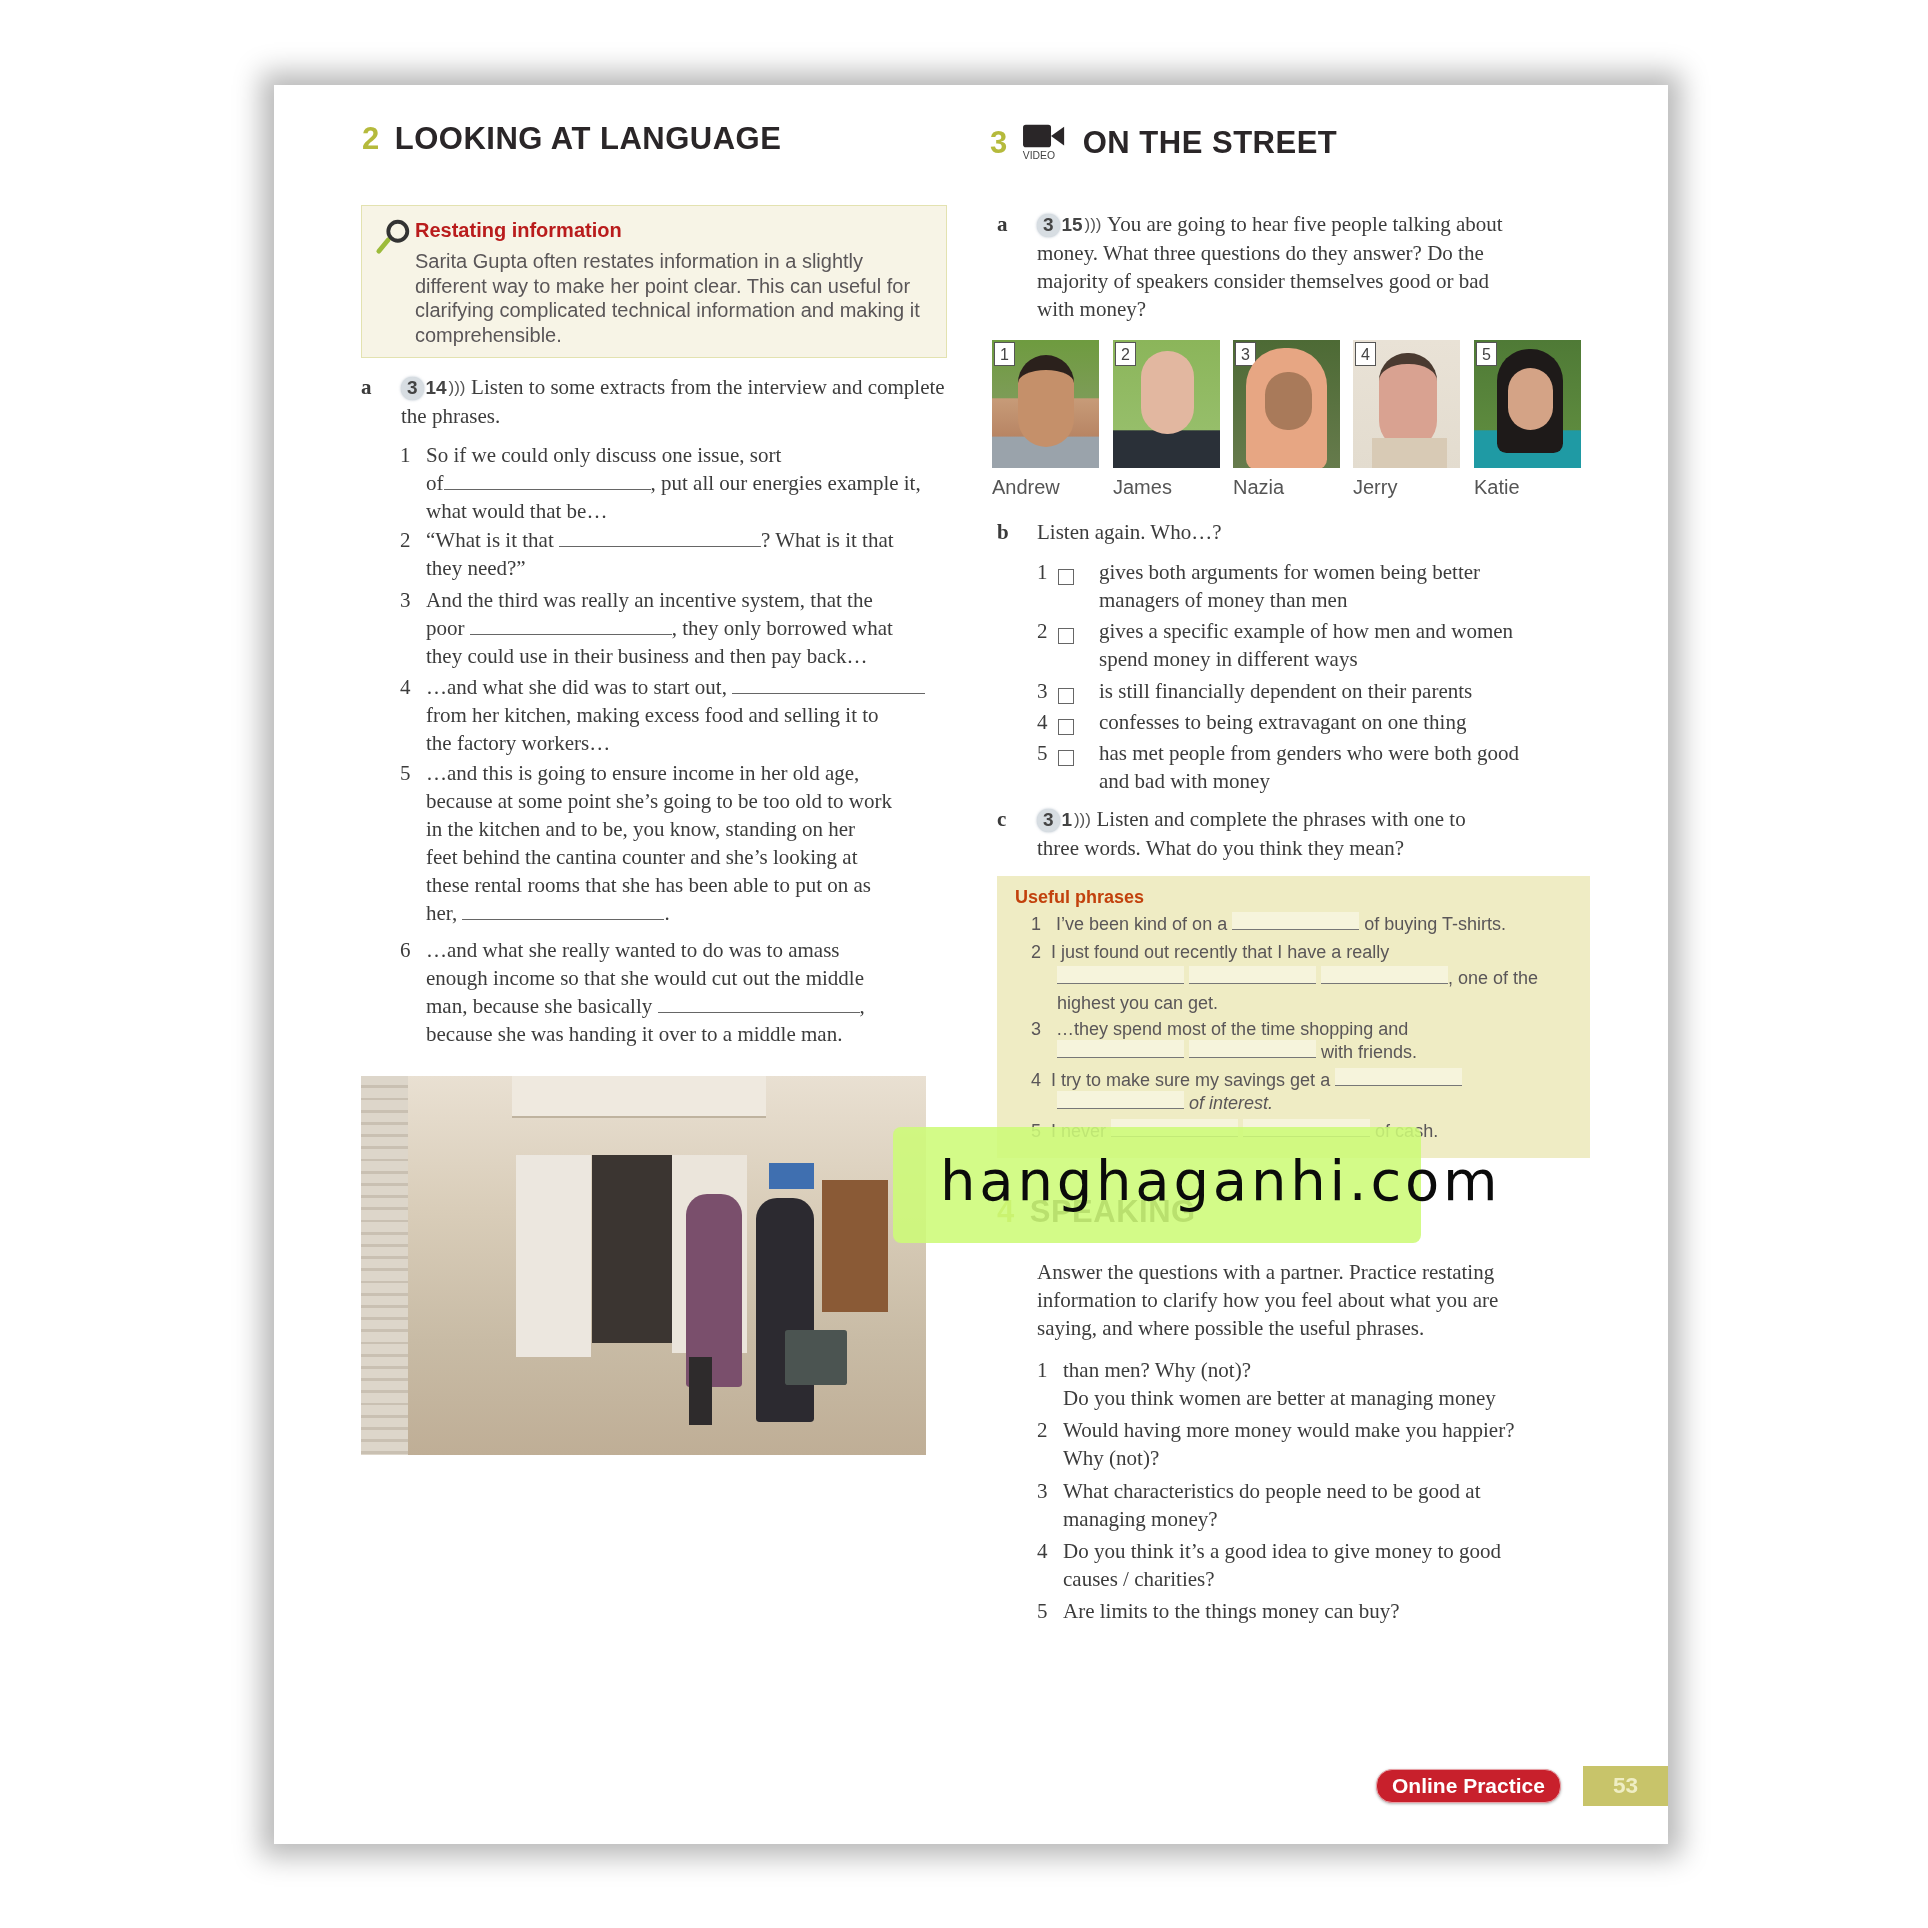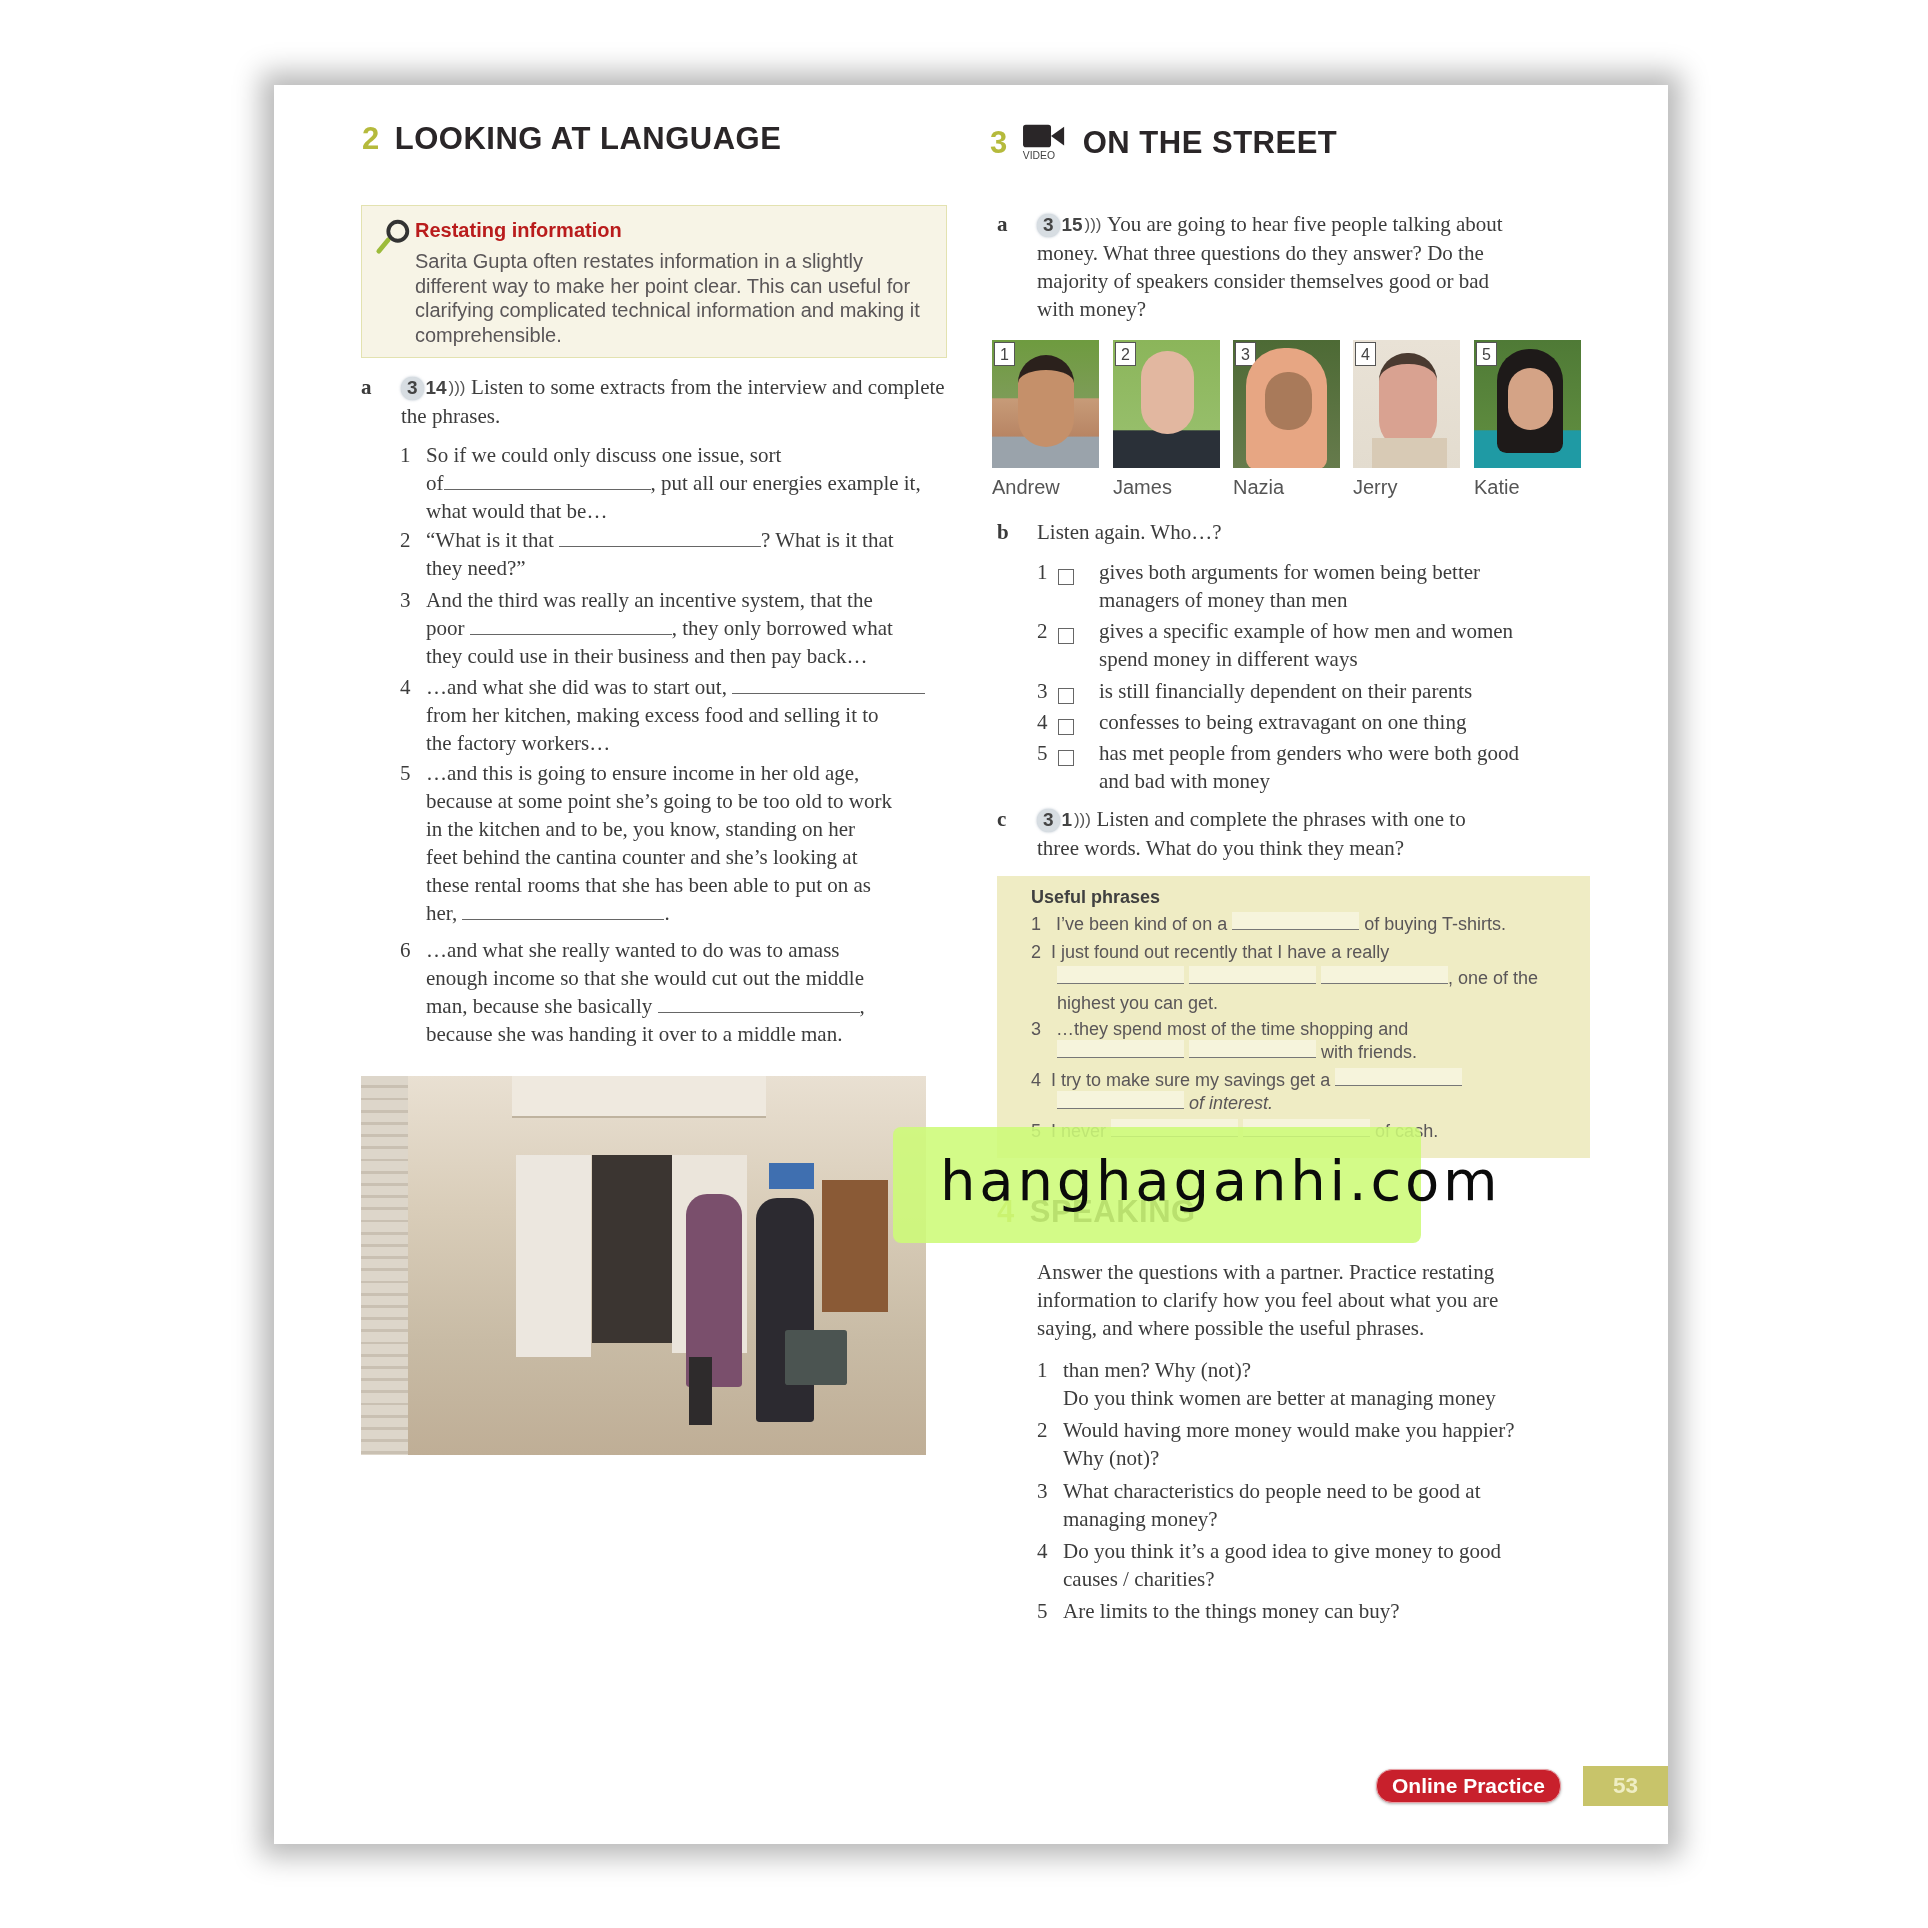--- a/index.html
+++ b/index.html
@@ -20,21 +20,21 @@
   .item{position:absolute;}
   .item .n{position:absolute;left:0;top:0;}
   .item .t{position:absolute;left:26px;top:0;}
   .blank{display:inline-block;border-bottom:1.4px solid #666;height:19px;vertical-align:baseline;}
   .photo{left:87px;top:991px;width:565px;height:379px;background:linear-gradient(180deg,#e9e0d2 0%,#d9cdb9 35%,#c8bba5 70%,#bfae96 100%);overflow:hidden;}
   .thumb{position:absolute;top:255px;width:107px;height:128px;overflow:hidden;}
   .thumb .numbox{position:absolute;left:1.9px;top:1.9px;width:21px;height:24.5px;background:#fff;border:1.4px solid #555;font-family:"Liberation Sans",sans-serif;font-size:16px;text-align:center;line-height:24.5px;color:#444;box-sizing:border-box;}
   .pname{position:absolute;top:391px;font-family:"Liberation Sans",sans-serif;font-size:20px;color:#555;}
   .cb{display:inline-block;width:16px;height:16px;border:1.4px solid #666;box-sizing:border-box;vertical-align:-1.9px;}
   .useful{left:723px;top:791px;width:593px;height:282px;background:#efecc4;}
-  .useful .uh{position:absolute;left:34px;top:11.3px;font-family:"Liberation Sans",sans-serif;font-weight:bold;font-size:18px;color:#404040;}
+  .useful .uh{position:absolute;left:18px;top:11.3px;font-family:"Liberation Sans",sans-serif;font-weight:bold;font-size:18px;color:#c2410c;}
   .useful .ul{font-family:"Liberation Sans",sans-serif;font-size:18px;color:#5a5658;line-height:24.5px;position:absolute;}
   .ublank{display:inline-block;border-bottom:1.4px solid #777;height:17px;width:127px;background:#f6f4dc;}
   .op{left:1102px;top:1684px;height:32px;padding:0 15px;border-radius:16px;background:#c8202c;color:#fff;font-family:"Liberation Sans",sans-serif;font-weight:bold;font-size:21px;line-height:32px;border:1.9px solid #e8a0a6;box-shadow:0 0.9px 2.8px rgba(0,0,0,0.3);}
   .pg{left:1309px;top:1681px;width:85px;height:40px;background:#c8c46a;color:#efeec4;font-family:"Liberation Sans",sans-serif;font-weight:bold;font-size:22.6px;line-height:40px;text-align:center;}
   .wm{position:absolute;left:893px;top:1127px;width:528px;height:116px;background:rgba(205,250,120,0.88);border-radius:8px;}
   .wm span{position:absolute;left:47px;top:21px;font-family:"DejaVu Sans",sans-serif;font-size:56px;letter-spacing:3.8px;color:#0b0b0b;}
 </style>
 </head>
 <body>
 

